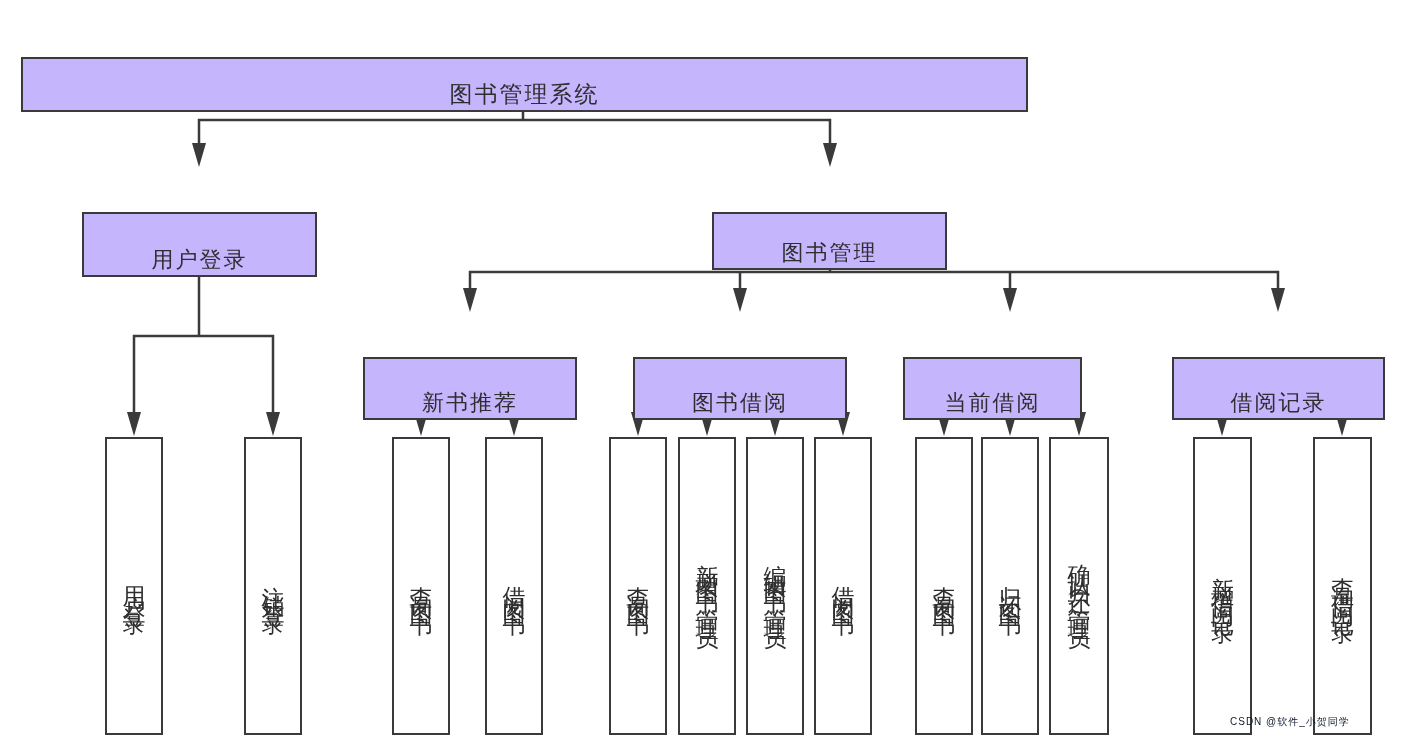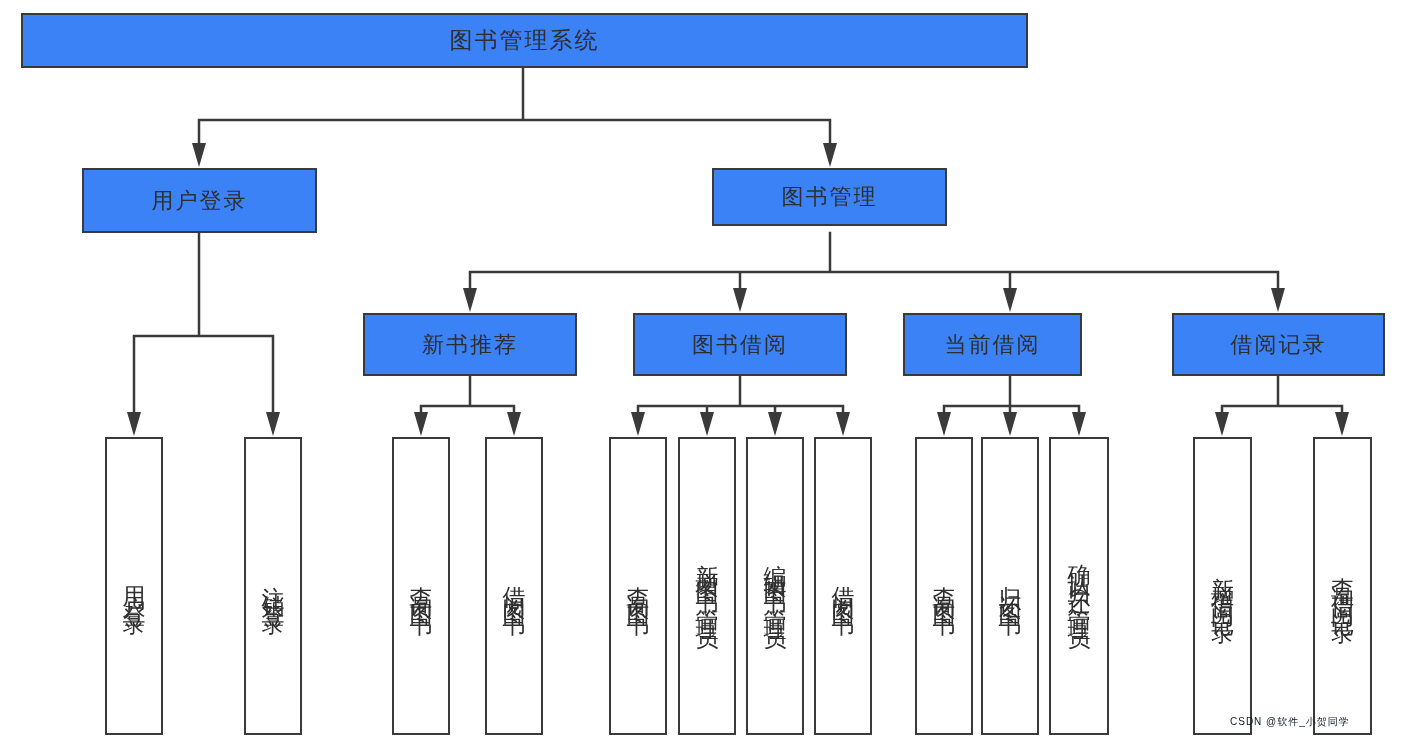--- a/index.html
+++ b/index.html
@@ -5,22 +5,22 @@
   html,body{margin:0;padding:0;background:#ffffff;}
   body{width:1405px;height:747px;overflow:hidden;}
   .canvas{
     position:relative;width:1405px;height:747px;background:#ffffff;
     font-family:"Liberation Sans",sans-serif;color:#2e2e2e;
   }
   .wires{position:absolute;left:0;top:0;width:1405px;height:747px;}
   .wire{stroke:#3a3a3a;stroke-width:2.5;fill:none;stroke-linecap:square;}
   .arrowhead{fill:#3a3a3a;stroke:none;}
   .hbox{
-    position:absolute;box-sizing:border-box;border:2.5px solid #3a3a3a;background:#3b82f6;
-    display:flex;align-items:center;justify-content:center;
+    position:absolute;box-sizing:border-box;border:2.5px solid #3a3a3a;background:#c4b5fd;
+    display:flex;align-items:flex-end;justify-content:center;margin-top:44px;
   }
   .hlabel{font-size:22px;letter-spacing:2px;white-space:nowrap;}
   .title-label{font-size:23px;}
   .vbox{
     position:absolute;top:437px;height:298px;box-sizing:border-box;
     border:2px solid #3a3a3a;background:#ffffff;
     display:flex;align-items:center;justify-content:center;
   }
   .vlabel{
     writing-mode:vertical-rl;text-orientation:mixed;

